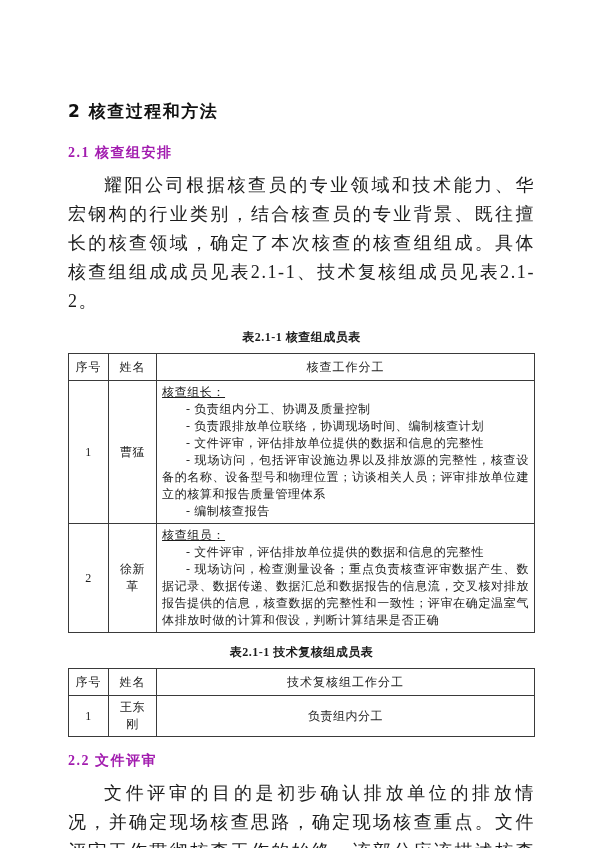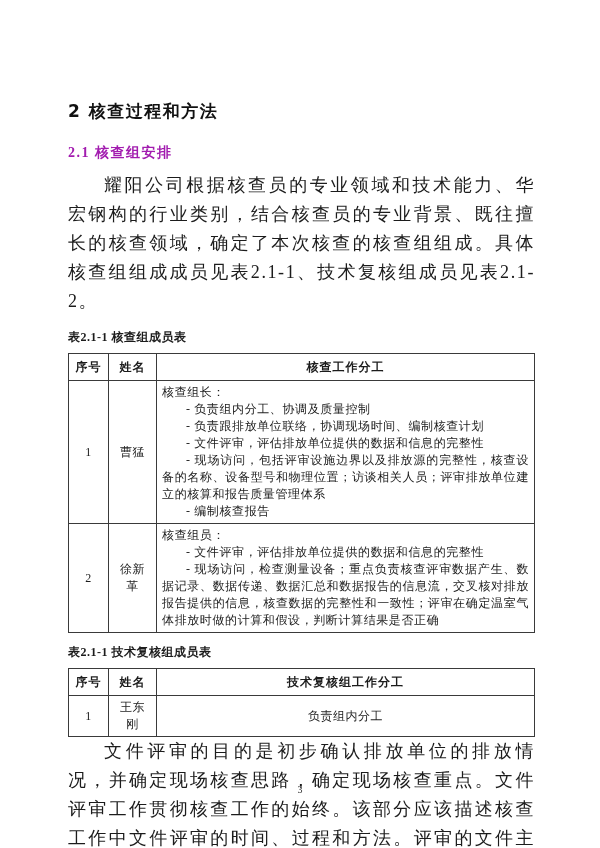--- a/index.html
+++ b/index.html
@@ -35,55 +35,56 @@
   }
   .body-par {
     font-size: 18px;
     line-height: 29px;
     letter-spacing: 1.6px;
     text-indent: 2em;
     text-align: justify;
     margin: 0;
   }
   .tbl-caption {
+    text-align: center;
     font-weight: bold;
     font-size: 12px;
     letter-spacing: 0.5px;
     margin: 13px 0 7px 0;
   }
   .tbl-caption.second {
     margin-top: 11px;
   }
   table.members {
     width: 100%;
     border-collapse: collapse;
     table-layout: fixed;
   }
   table.members th, table.members td {
     border: 1px solid #3a3a3a;
     font-size: 12px;
     padding: 3px 5px;
     vertical-align: middle;
   }
   table.members th {
-    font-weight: bold;
+    font-weight: normal;
     height: 27px;
     letter-spacing: 1px;
   }
   col.c-no  { width: 8.6%; }
   col.c-name{ width: 10.3%; }
   col.c-duty{ width: 81.1%; }
   td.cell-center { text-align: center; letter-spacing: 0.5px; }
   td.duty-cell {
     line-height: 17px;
     text-align: justify;
     letter-spacing: 0.6px;
     padding: 4px 6px;
   }
-  .duty-role { text-indent: 0; }
+  .duty-role { text-indent: 0; text-decoration: underline; }
   .duty-line { text-indent: 2em; }
   .page-number {
     position: absolute;
     left: 0; right: 0;
     top: 784px;
     text-align: center;
     font-size: 10px;
     color: #333;
   }
 </style>
@@ -154,17 +155,18 @@
     </thead>
     <tbody>
       <tr>
         <td class="cell-center">1</td>
         <td class="cell-center">王东刚</td>
         <td class="cell-center">负责组内分工</td>
       </tr>
     </tbody>
   </table>
 
+  <h2 class="sec-heading second">2.2 文件评审</h2>
   <p class="body-par">文件评审的目的是初步确认排放单位的排放情况，并确定现场核查思路，确定现场核查重点。文件评审工作贯彻核查工作的始终。该部分应该描述核查工作中文件评审的时间、过程和方法。评审的文件主要包括：</p>
 
 </div>
 
 <div class="page-number">3</div>
 
 </body></html>

